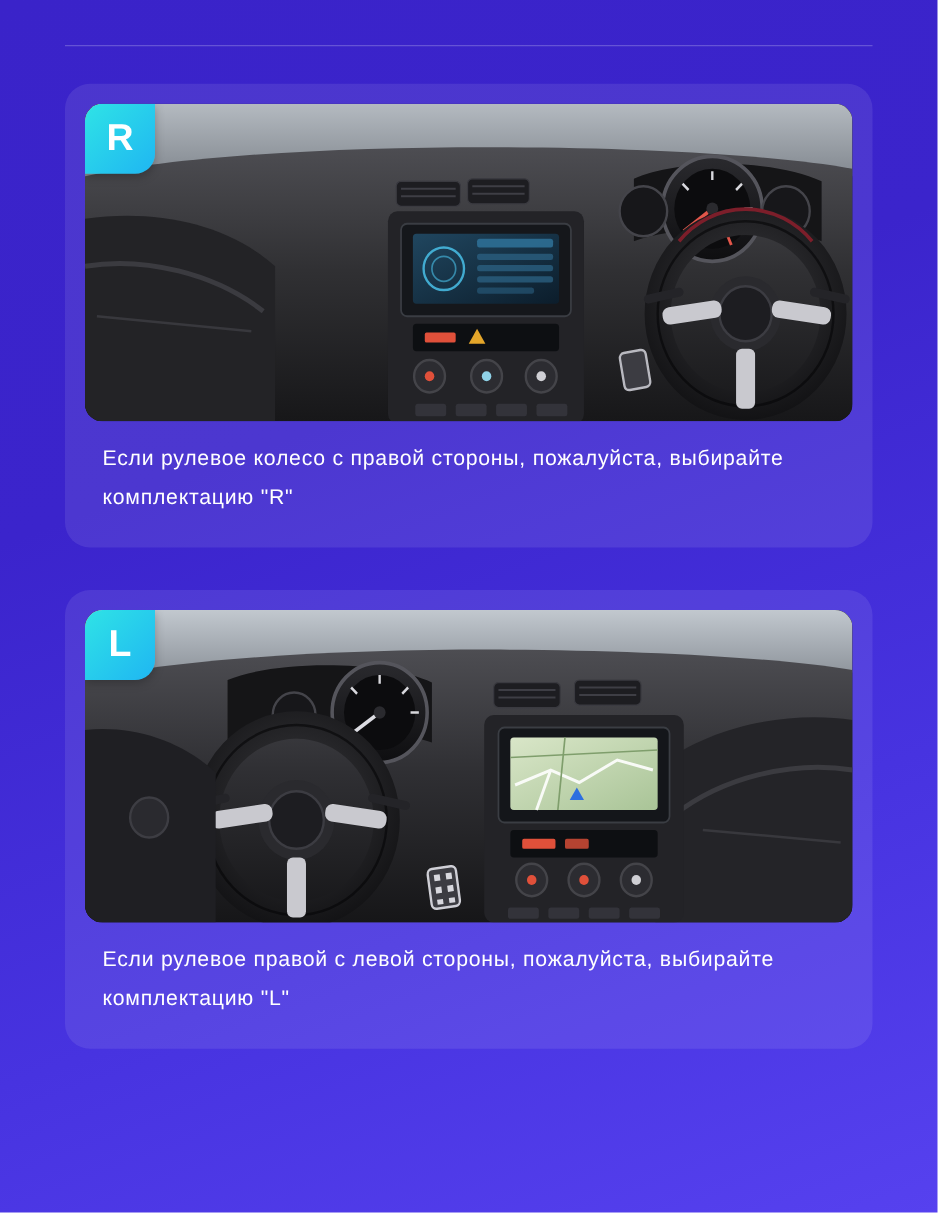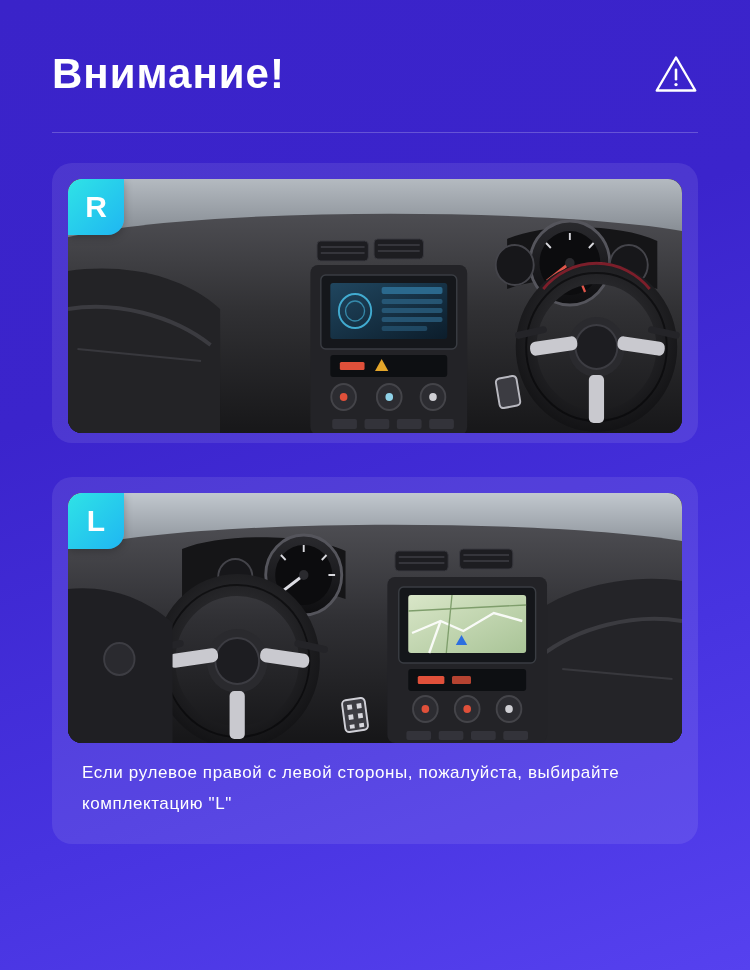--- a/index.html
+++ b/index.html
@@ -106,30 +106,20 @@
     inset: 0;
     background: #2b2b2e;
   }
   svg.scene { display: block; width: 100%; height: 100%; }
 </style>
 </head>
 <body>
 
 <div class="page">
 
-  <div class="header">
-    <h1 class="title">Внимание!</h1>
-    <span class="warn-icon">
-      <svg viewBox="0 0 48 48" width="44" height="44" aria-hidden="true">
-        <path d="M24 6 L45 42 L3 42 Z" fill="none" stroke="#ffffff" stroke-width="2.6" stroke-linejoin="round"></path>
-        <rect x="22.6" y="18" width="2.8" height="13" rx="1.4" fill="#ffffff"></rect>
-        <circle cx="24" cy="35.5" r="1.8" fill="#ffffff"></circle>
-      </svg>
-    </span>
-  </div>
   <div class="divider"></div>
 
   <div class="card">
     <div class="photo-wrap">
       <div class="badge">R</div>
       <div class="interior">
         <svg class="scene" viewBox="0 0 646 254" preserveAspectRatio="none" aria-hidden="true">
           <defs>
             <linearGradient id="dashG1" x1="0" y1="0" x2="0" y2="1">
               <stop offset="0%" stop-color="#4d4d52"></stop>
@@ -231,20 +221,21 @@
           <rect x="610" y="150" width="34" height="7" rx="3.5" fill="#242428" transform="rotate(12 627 153)"></rect>
           <rect x="470" y="150" width="34" height="7" rx="3.5" fill="#242428" transform="rotate(-12 487 153)"></rect>
 
           <rect x="452" y="198" width="22" height="30" rx="4" fill="#3c3c42" transform="rotate(-10 463 213)"></rect>
           <rect x="452" y="198" width="22" height="30" rx="4" fill="none" stroke="#b9b9c0" stroke-width="2" transform="rotate(-10 463 213)"></rect>
 
           <rect x="0" y="0" width="646" height="254" fill="none"></rect>
         </svg>
       </div>
     </div>
+    <p class="caption">Если рулевое колесо с правой стороны, пожалуйста, выбирайте комплектацию "R"</p>
   </div>
 
   <div class="card second">
     <div class="photo-wrap tall">
       <div class="badge">L</div>
       <div class="interior">
         <svg class="scene" viewBox="0 0 646 250" preserveAspectRatio="none" aria-hidden="true">
           <defs>
             <linearGradient id="dashG2" x1="0" y1="0" x2="0" y2="1">
               <stop offset="0%" stop-color="#4d4d52"></stop>

